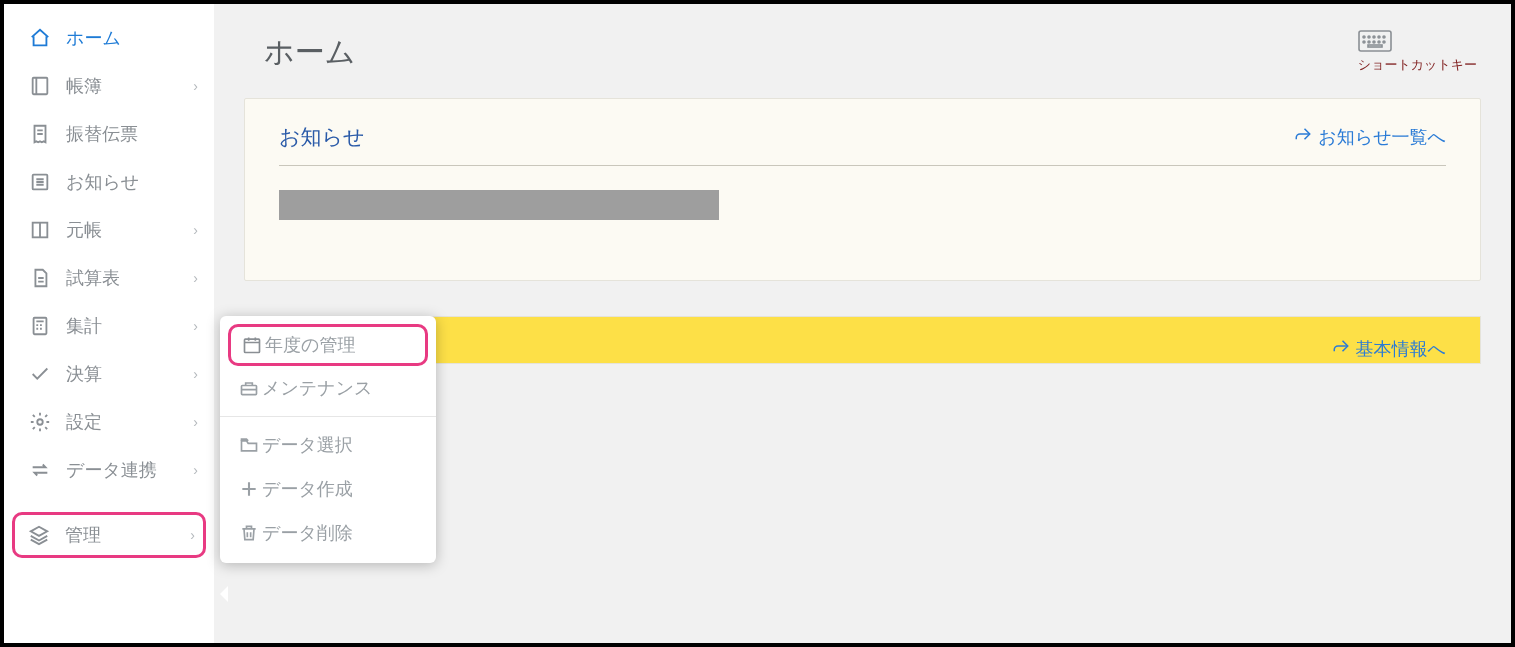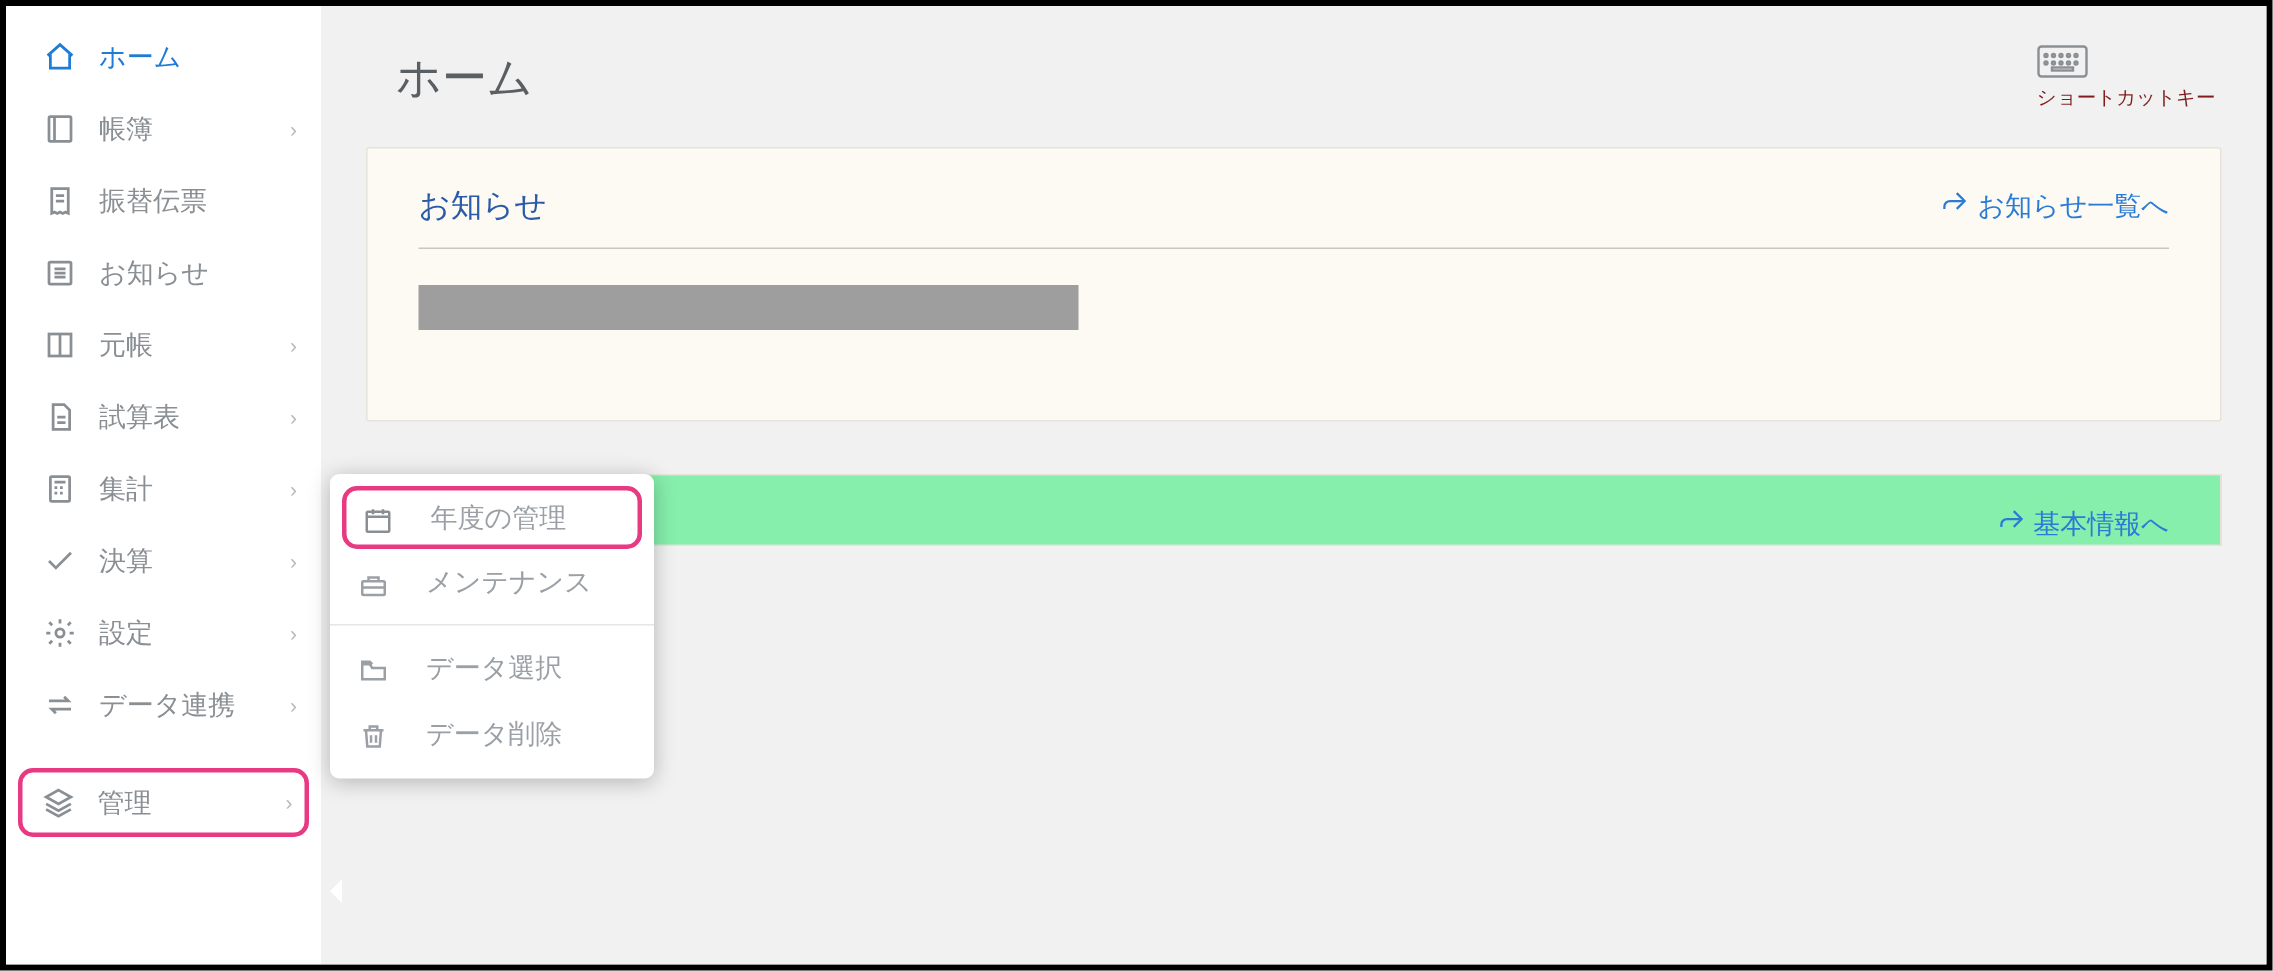--- a/index.html
+++ b/index.html
@@ -86,21 +86,21 @@
   .panel-title { color: #2a5aa8; font-size: 21px; }
   .panel-link  { color: #2a7bd6; font-size: 18px; display:flex; align-items:flex-start; gap:6px;}
   .redact {
     width: 440px; height: 30px; background: #9e9e9e;
   }
   .panel2-row {
     display: flex;
     justify-content: space-between;
     align-items: center;
     padding: 18px 34px 0 34px;
-    background: #86efac;
+    background: #fde047;
     border: 1px solid #e5e3da;
   }
   .panel2-title { color: #2a5aa8; font-size: 21px; }
 
   
   .popup {
     position: absolute;
     left: 216px;
     top: 312px;
     width: 216px;
@@ -111,25 +111,25 @@
     z-index: 10;
   }
   .popup::before{
     content:"";
     position:absolute;
     left:-8px; top: 270px;
     border:8px solid transparent;
     border-right-color:#fff;
   }
   .pop-item {
-    display:flex; align-items:flex-end;
+    display:flex; align-items:center;
     padding: 10px 18px;
     color:#9aa0a5; font-size:18px;
     cursor:pointer;
-    gap:24px;
+    gap:2px;
   }
   .pop-item .pico{ width:22px; display:flex; align-items:center; justify-content:center;}
   .pop-item.hl {
     border: 3px solid #e83a82;
     border-radius: 10px;
     margin: 0 8px;
     padding: 6px 10px;
   }
   .pop-sep { height:1px; background:#e6e6e6; margin:6px 0;}
   svg { display:block; }
@@ -326,19 +326,27 @@
     <span class="pico">
       <svg width="20" height="20" viewBox="0 0 24 24" fill="none" stroke="#9aa0a5" stroke-width="2">
           <path d="M3 7h6l2 3h10v9H3z"></path>
           <path d="M3 7V5h6l2 2"></path>
         </svg>
     </span>
     <span>データ選択</span>
   </div>
   <div class="pop-item">
     <span class="pico">
+      <svg width="20" height="20" viewBox="0 0 24 24" fill="none" stroke="#9aa0a5" stroke-width="2.5">
+          <path d="M12 4v16M4 12h16"></path>
+        </svg>
+    </span>
+    <span>データ作成</span>
+  </div>
+  <div class="pop-item">
+    <span class="pico">
       <svg width="20" height="20" viewBox="0 0 24 24" fill="none" stroke="#9aa0a5" stroke-width="2">
           <path d="M4 7h16M9 7V4h6v3M6 7l1 13h10l1-13M10 11v6M14 11v6"></path>
         </svg>
     </span>
     <span>データ削除</span>
   </div>
 </div>
 
 </body></html>

